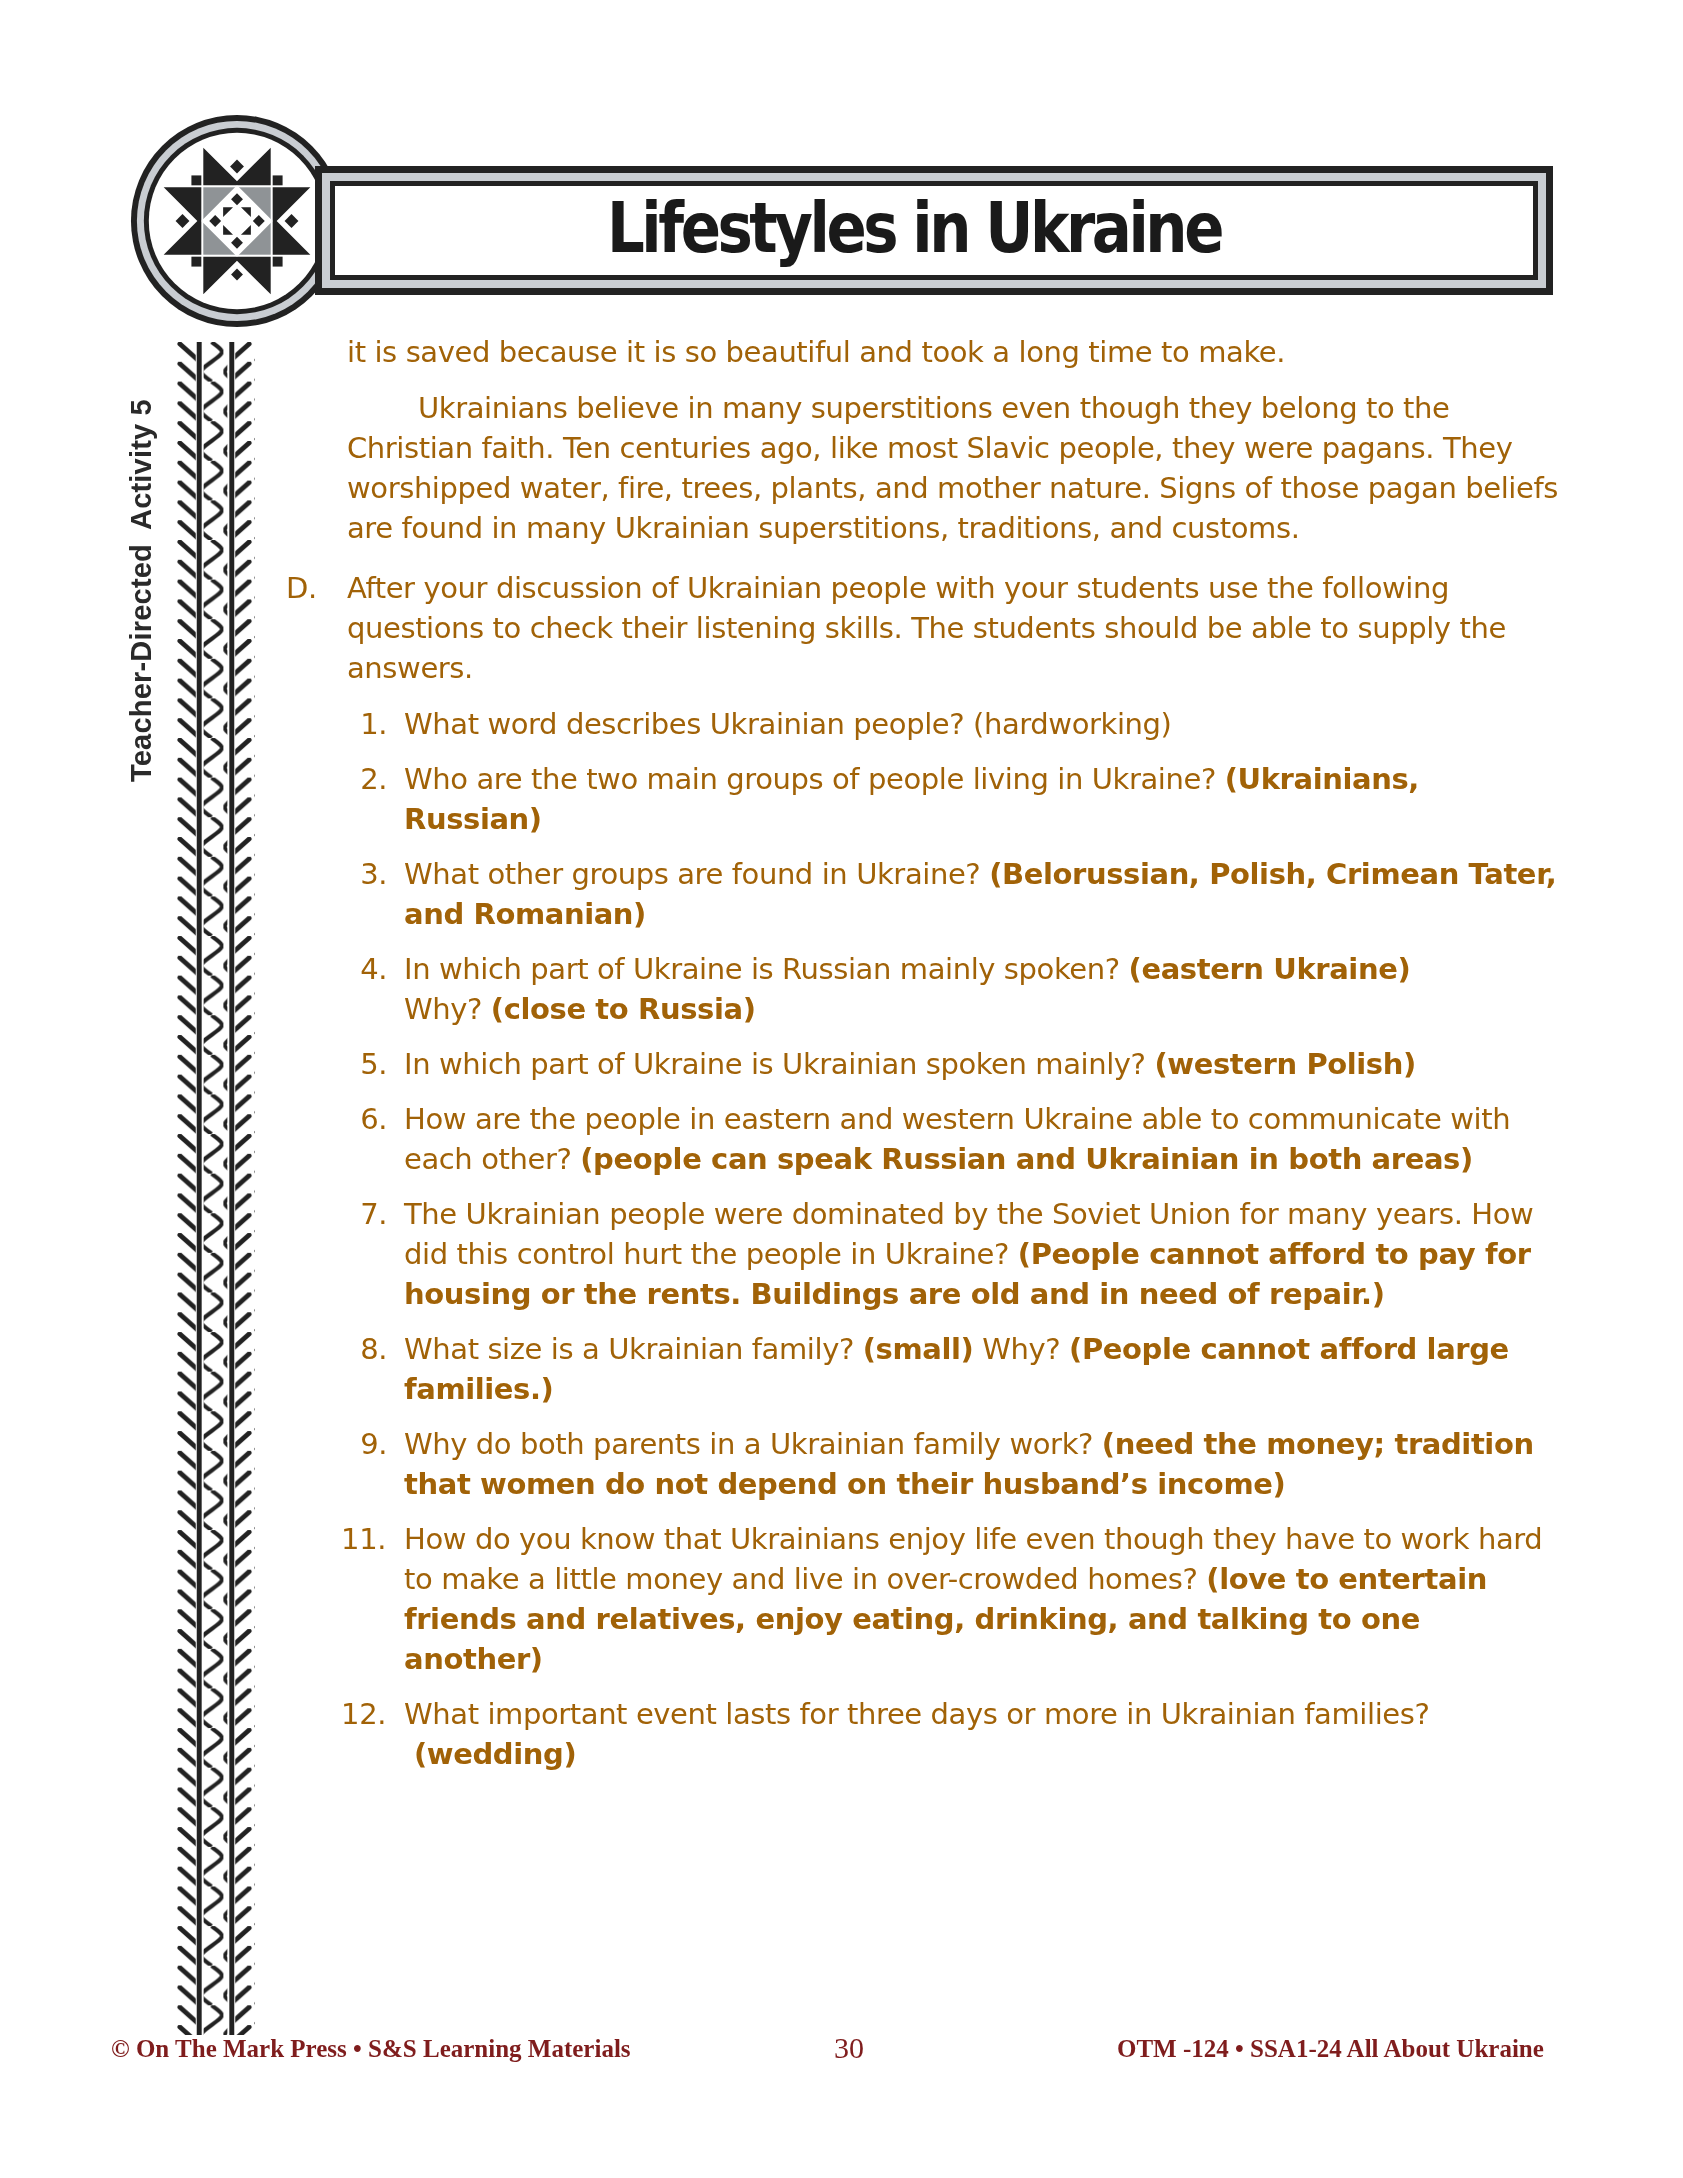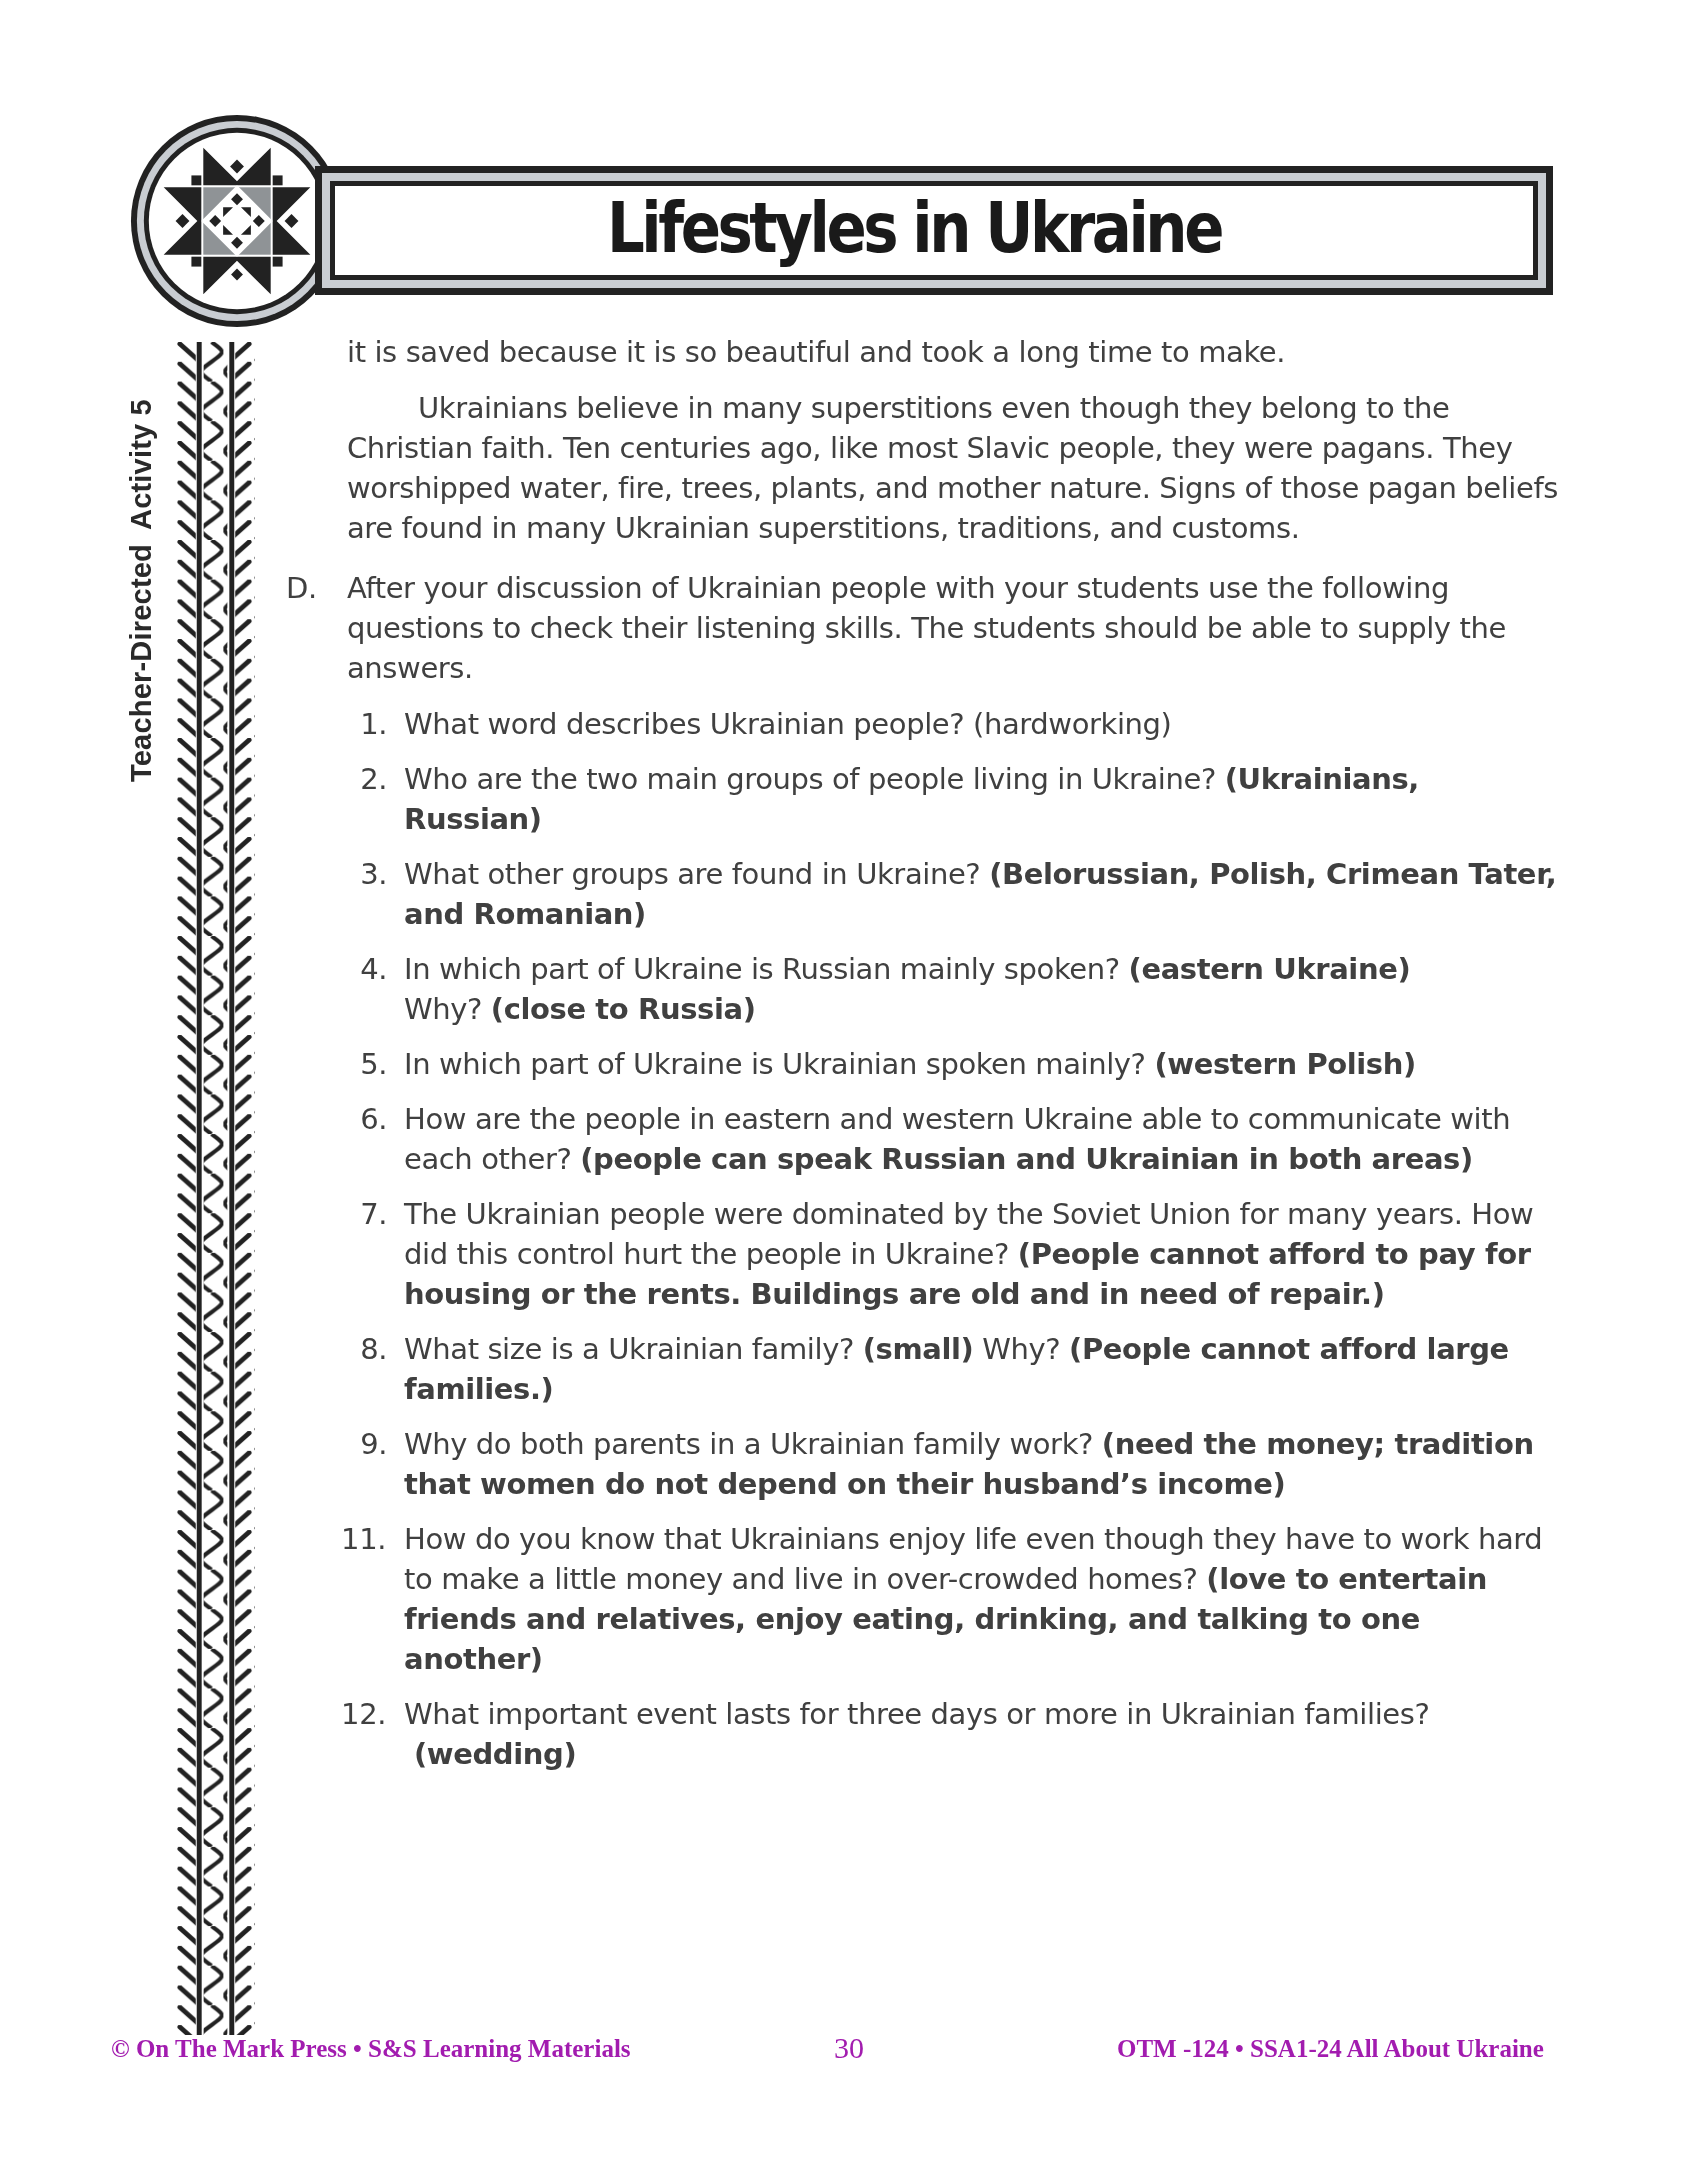--- a/index.html
+++ b/index.html
@@ -20,36 +20,36 @@
     transform:rotate(-90deg); transform-origin:left top;
     font-family:"Liberation Sans", sans-serif; font-weight:bold; font-size:29px;
     letter-spacing:0.2px; color:#2a2a2a; white-space:nowrap; }
   .side-label span.gap { display:inline-block; width:14px; }
 
   
   .border-strip { position:absolute; left:176px; top:342px; width:79px; height:1693px; }
 
   
   .content { position:absolute; left:347px; top:332px; width:1218px;
-    font-family:"DejaVu Sans", sans-serif; font-size:29px; line-height:40px; color:#404040;
+    font-family:"DejaVu Sans", sans-serif; font-size:29px; line-height:40px; color:#a16207;
     letter-spacing:-0.4px; }
   .para { margin:0; }
   .para + .para { margin-top:16px; }
   .indent { text-indent:71px; }
   .section { position:relative; margin-top:20px; }
   .section-letter { position:absolute; left:-61px; top:0; }
   .qlist { list-style:none; margin:16px 0 0 0; padding:0; }
   .q { position:relative; padding-left:57px; margin-bottom:15px; }
   .q .num { position:absolute; left:0; width:40px; text-align:right; }
   .q.two .num { left:-16px; width:55px; }
   .q .ans { font-weight:bold; }
 
   
   .footer { position:absolute; top:2035px; left:0; width:1683px; height:40px;
-    font-family:"Liberation Serif", serif; font-weight:bold; font-size:25px; color:#a21caf; }
+    font-family:"Liberation Serif", serif; font-weight:bold; font-size:25px; color:#7f1d1d; }
   .footer-left { position:absolute; left:111px; }
   .footer-center { position:absolute; left:834px; font-weight:normal; font-size:30px; top:-4px; }
   .footer-right { position:absolute; left:1117px;font-family:Liberation Serif, serif; }
 </style>
 </head>
 <body>
 
 <div class="page">
 
   <svg class="emblem" viewBox="0 0 222 222">

